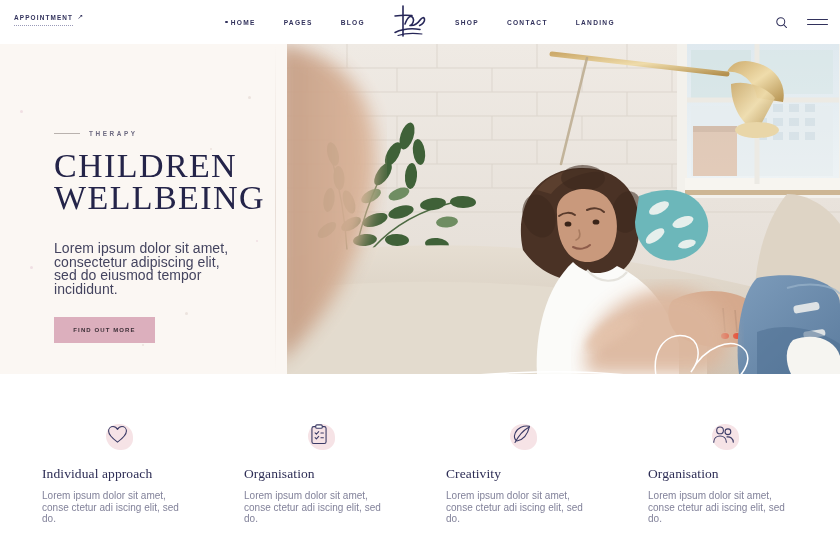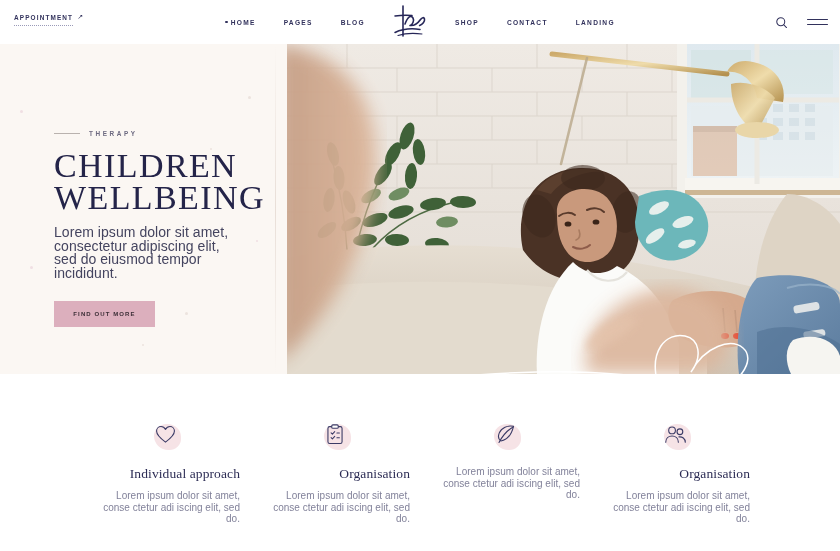--- a/index.html
+++ b/index.html
@@ -71,21 +71,21 @@
 
   .hero-content { position:absolute; left:54px; top:86px; width:225px; }
   .eyebrow { display:flex; align-items:center; gap:9px; margin-bottom:13px; }
   .eyebrow-line { width:26px; height:1px; background:#b9b2ae; display:block; }
   .eyebrow-text { font-size:6.4px; letter-spacing:2.6px; color:#6d6a80; font-weight:600; text-transform:uppercase; }
 
   .hero-title {
     font-family:"Liberation Serif", serif;
     font-size:34px; line-height:32px; font-weight:400;
     color:#242449; letter-spacing:1.4px; text-transform:uppercase;
-    margin-bottom:12px;
+    margin-bottom:28px;
   }
   .hero-title span { display:block; }
 
   .hero-sub {
     font-size:14px; line-height:13.5px; color:#44445f; width:175px; margin-bottom:21px;
     letter-spacing:.05px;
   }
   .hero-btn {
     display:inline-flex; align-items:center; justify-content:center;
     width:101px; height:26px; background:#dcafbd; border:none; cursor:pointer;
@@ -93,21 +93,21 @@
   .hero-btn-label { font-size:6px; letter-spacing:1.1px; font-weight:700; color:#3b2e36; text-transform:uppercase; }
 
   .hero-right { position:absolute; left:287px; top:0; width:553px; height:330px; overflow:hidden; }
   .photo { position:absolute; inset:0; }
 
   
   .features {
     position:absolute; top:374px; left:0; width:840px; height:177px; background:#ffffff;
     display:flex; align-items:flex-start; justify-content:center; padding-top:46px;
   }
-  .feature { width:150px; text-align:right; margin:0 10px; }
+  .feature { width:150px; text-align:left; margin:0 26px; }
   .feature-icon-wrap {
     width:36px; height:33px; margin:0 auto 13px auto; position:relative;
     display:flex; align-items:center; justify-content:center;
   }
   .feature-blob {
     position:absolute; width:27px; height:26px; border-radius:48% 52% 45% 55%;
     background:#f6e3e6; right:2px; top:4px;
   }
   .feature-icon { position:relative; z-index:2; }
   .feature-title {
@@ -440,20 +440,21 @@
     <div class="feature">
       <div class="feature-icon-wrap">
         <span class="feature-blob"></span>
         <span class="feature-icon">
           <svg width="21" height="21" viewBox="0 0 22 22" fill="none" aria-hidden="true">
             <path d="M19.4 2.4 C13.4 1 6.6 4 4.4 9.6 C3 13.2 4 16.4 6.2 17.8 C11.4 16.8 17 12.6 19.4 2.4Z" stroke="#3b3b66" stroke-width="1.15" stroke-linejoin="round"></path>
             <path d="M18.6 3.4 C13 6.6 8.4 11.4 4.2 19.4" stroke="#3b3b66" stroke-width="1.15" stroke-linecap="round"></path>
           </svg>
         </span>
       </div>
+      <div class="feature-title">Creativity</div>
       <div class="feature-text">Lorem ipsum dolor sit amet, conse ctetur adi iscing elit, sed do.</div>
     </div>
 
     <div class="feature">
       <div class="feature-icon-wrap">
         <span class="feature-blob"></span>
         <span class="feature-icon">
           <svg width="23" height="20" viewBox="0 0 24 20" fill="none" aria-hidden="true">
             <circle cx="8.4" cy="5.2" r="3.5" stroke="#3b3b66" stroke-width="1.15"></circle>
             <circle cx="16.6" cy="6.6" r="3" stroke="#3b3b66" stroke-width="1.15"></circle>

